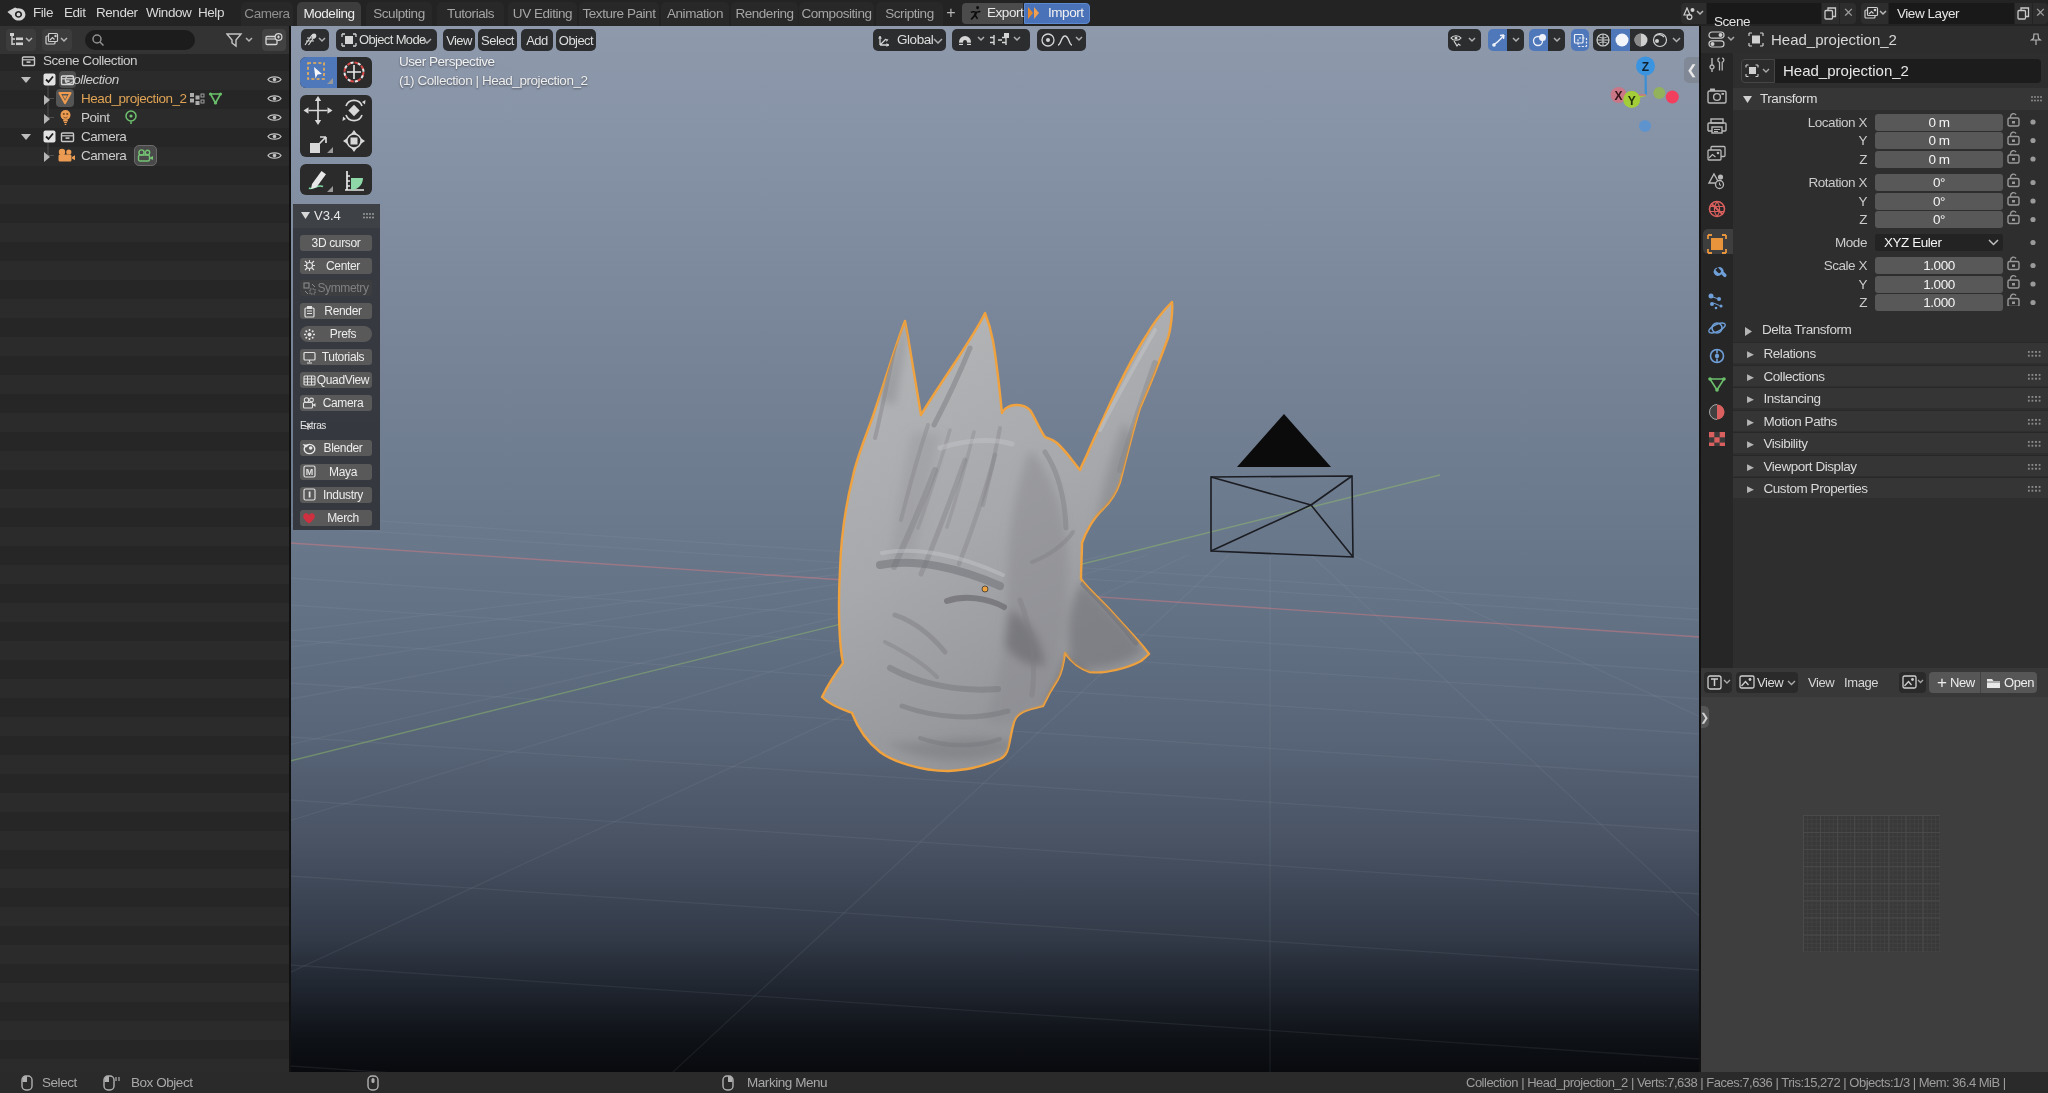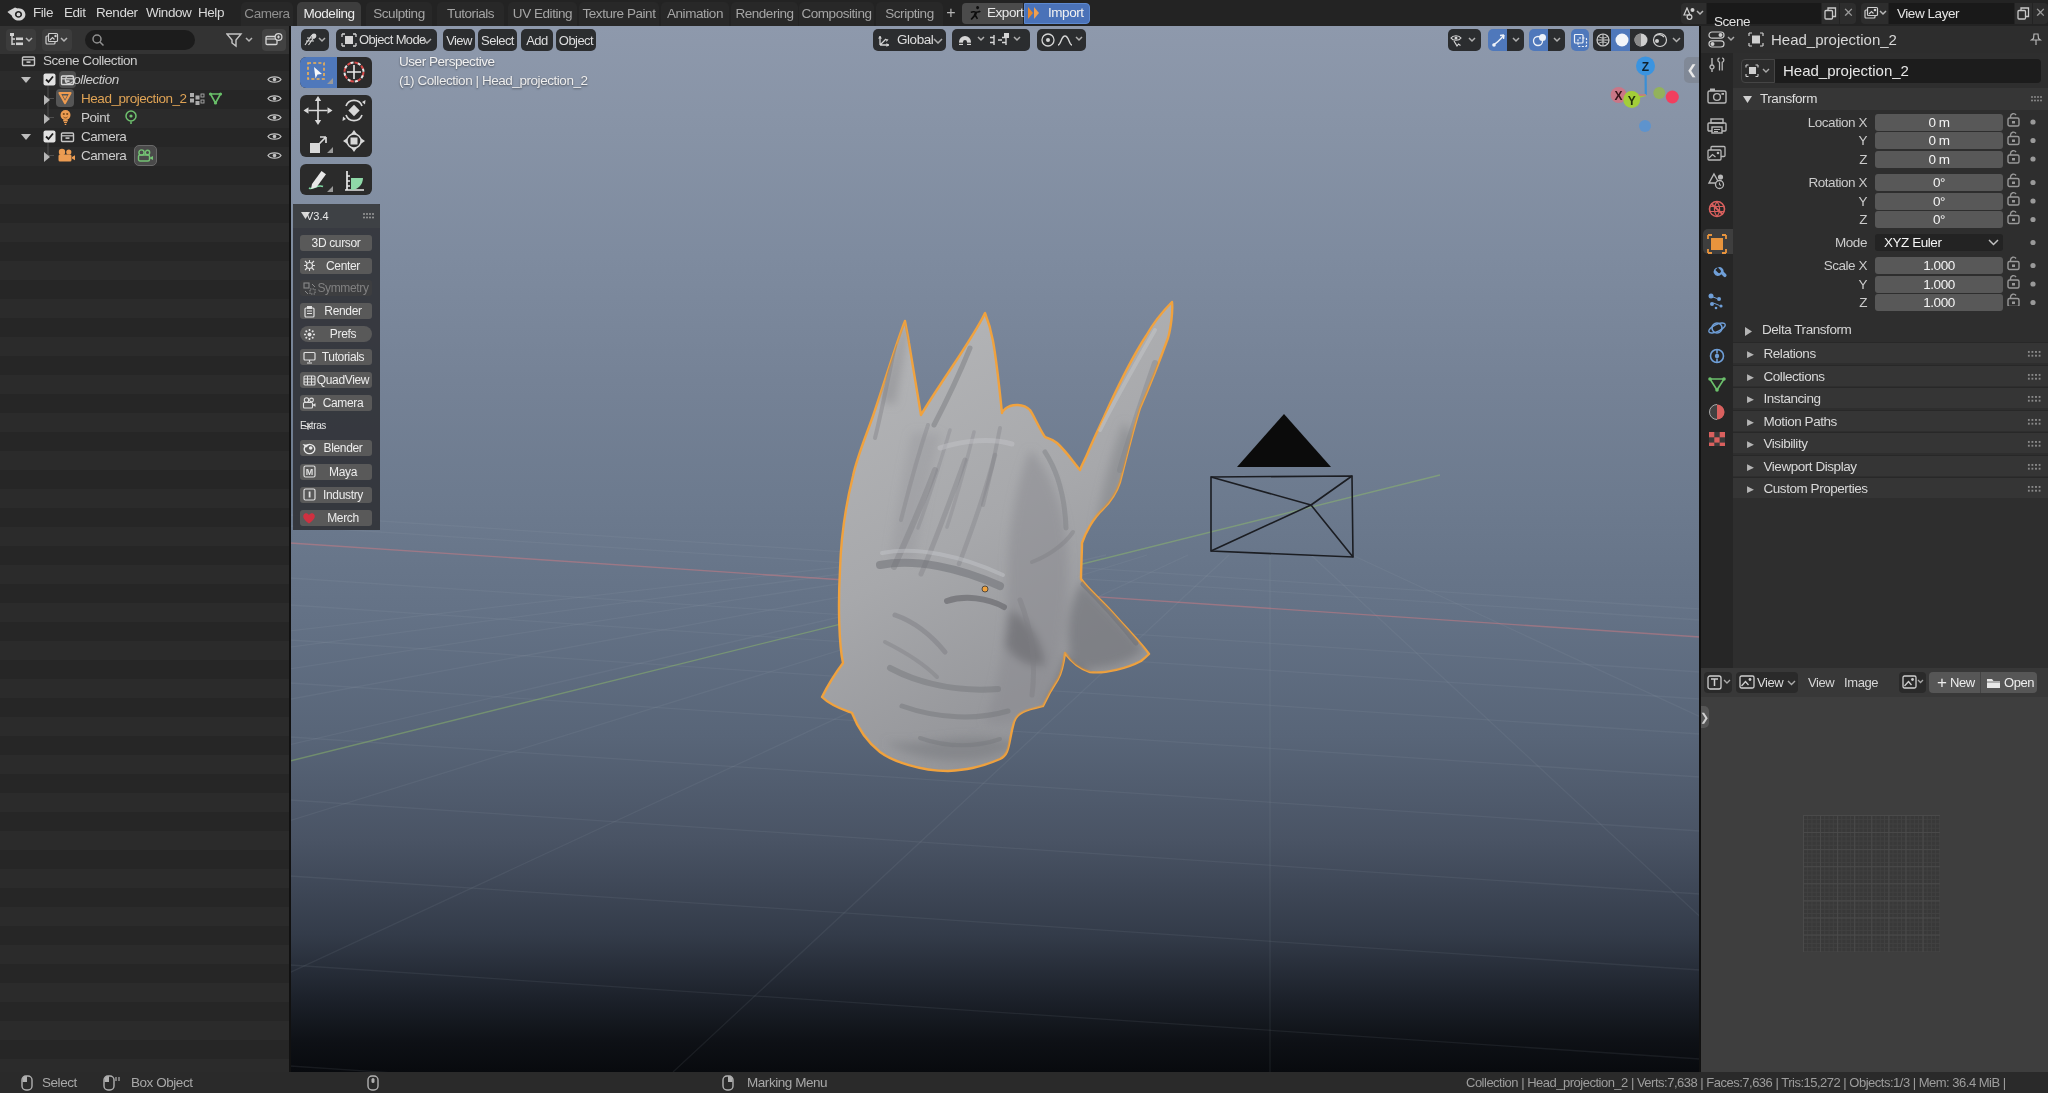--- a/index.html
+++ b/index.html
@@ -565,21 +565,21 @@
         <path d="M51,133 a12,12 0 0 0 12,-12 l-12,0 Z" fill="#8fd9a8"></path>
       </g>
       <path d="M33,27 l-6,0 l6,-6 Z M33,96 l-6,0 l6,-6 Z M33,135 l-6,0 l6,-6 Z" fill="#9a9a9a" transform="translate(0,0)"></path>
     </svg>
 
     <div class="abs" style="left:3px;top:178px;width:87px;height:326px;background:rgba(45,47,51,0.88);"></div>
     <div class="abs" style="left:3px;top:178px;width:87px;height:24px;background:rgba(62,65,70,0.95);border-radius:2px 2px 0 0;"></div>
     <svg class="abs" style="left:11px;top:186px;" width="9" height="7" viewBox="0 0 9 7">
         <path d="M0,0 H9 L4.5,7 Z" fill="#d8d8d8"></path>
       </svg>
-    <div class="abs" style="left:16px;top:178px;height:24px;line-height:24px;color:#e8e8e8;font-size:11px;">V3.4</div>
+    <div class="abs" style="left:24px;top:178px;height:24px;line-height:24px;color:#e8e8e8;font-size:13px;">V3.4</div>
     <svg class="abs" style="left:72px;top:186px;" width="13" height="8" viewBox="0 0 13 8">
       <g fill="#9a9a9a">
           <circle cx="2" cy="2" r="1"></circle>
           <circle cx="5" cy="2" r="1"></circle>
           <circle cx="8" cy="2" r="1"></circle>
           <circle cx="11" cy="2" r="1"></circle>
       <circle cx="2" cy="5.5" r="1"></circle>
           <circle cx="5" cy="5.5" r="1"></circle>
           <circle cx="8" cy="5.5" r="1"></circle>
           <circle cx="11" cy="5.5" r="1"></circle>

